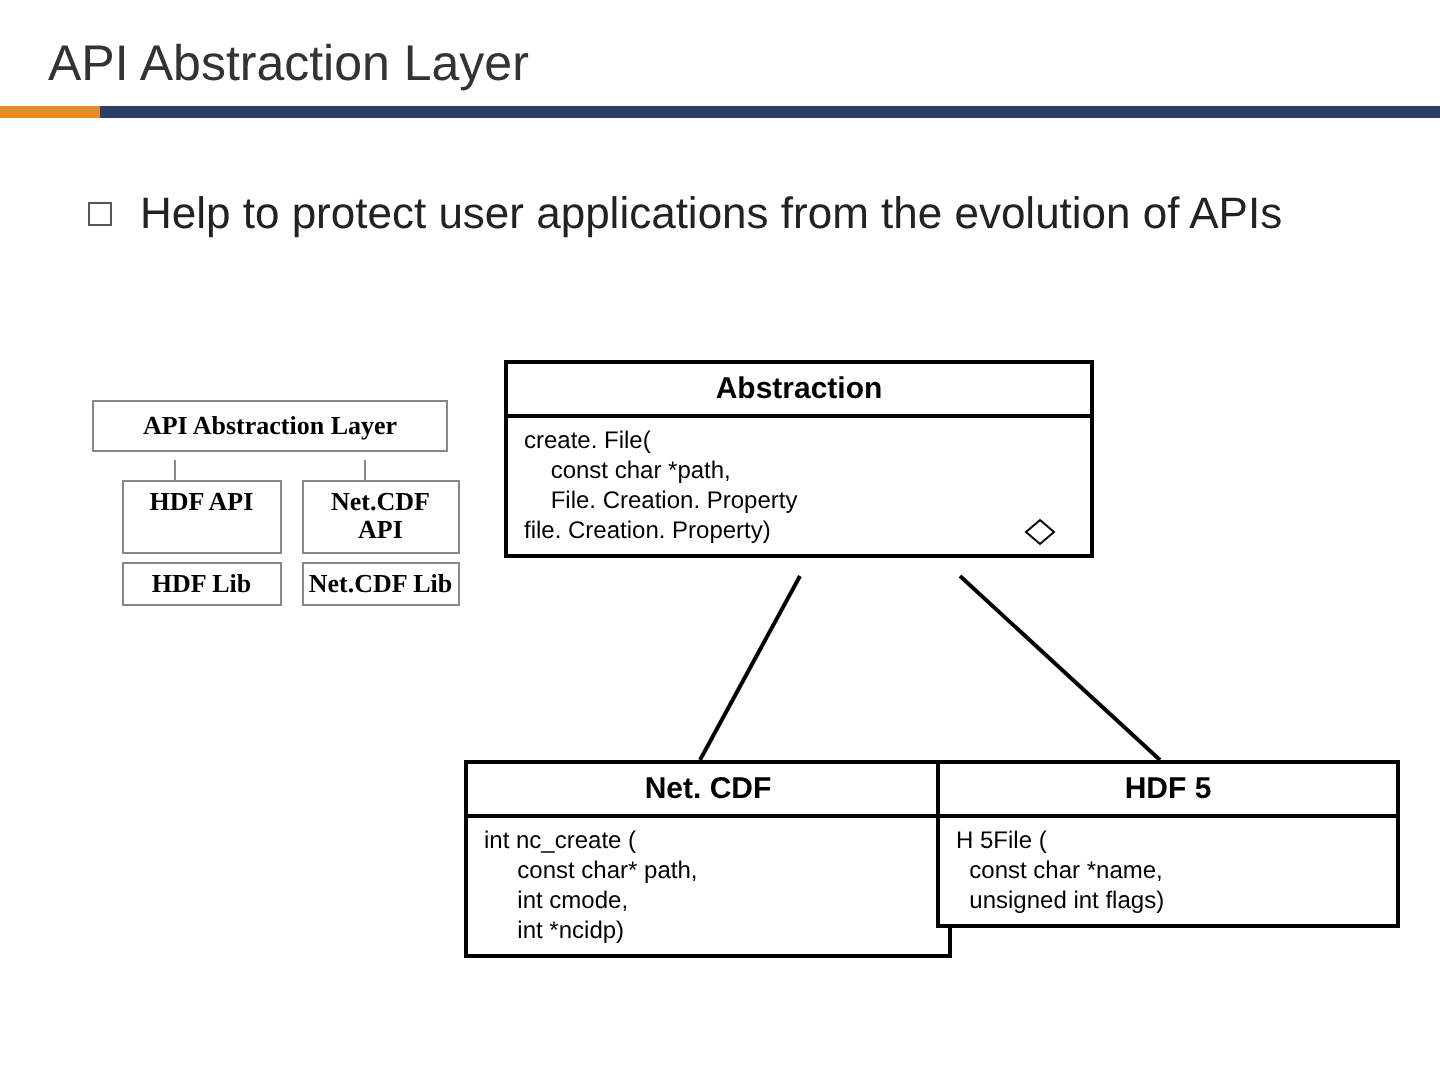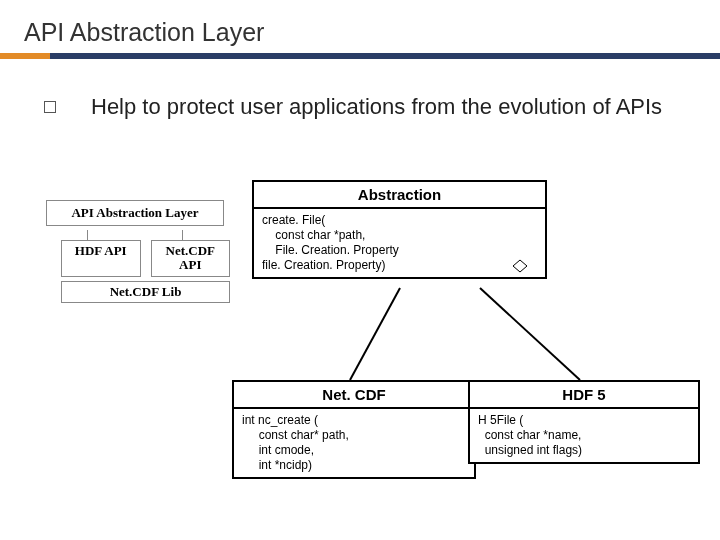--- a/index.html
+++ b/index.html
@@ -32,21 +32,20 @@
     height: 12px;
     border: 1px solid #555;
     margin-top: 8px;
     margin-right: 14px;
     flex-shrink: 0;
   }
   .bullet-text {
     font-size: 22px;
     color: #222;
     line-height: 1.25;
-    margin-left: 21px;
   }
   
   .mini {
     position: absolute;
     left: 40px;
     top: 200px;
     width: 190px;
     font-family: "Times New Roman", serif;
     font-size: 13px;
   }
@@ -131,20 +130,22 @@
       <span></span>
       <span></span>
     </div>
   <div class="row">
     <div class="cell">HDF
 API</div>
     <div class="cell">Net.CDF
 API</div>
   </div>
   <div class="row">
+    <div class="cell">HDF
+Lib</div>
     <div class="cell">Net.CDF
 Lib</div>
   </div>
 </div>
 
 <div class="box abs">
   <div class="head">Abstraction</div>
   <div class="body">create. File(
     const char *path,
     File. Creation. Property

